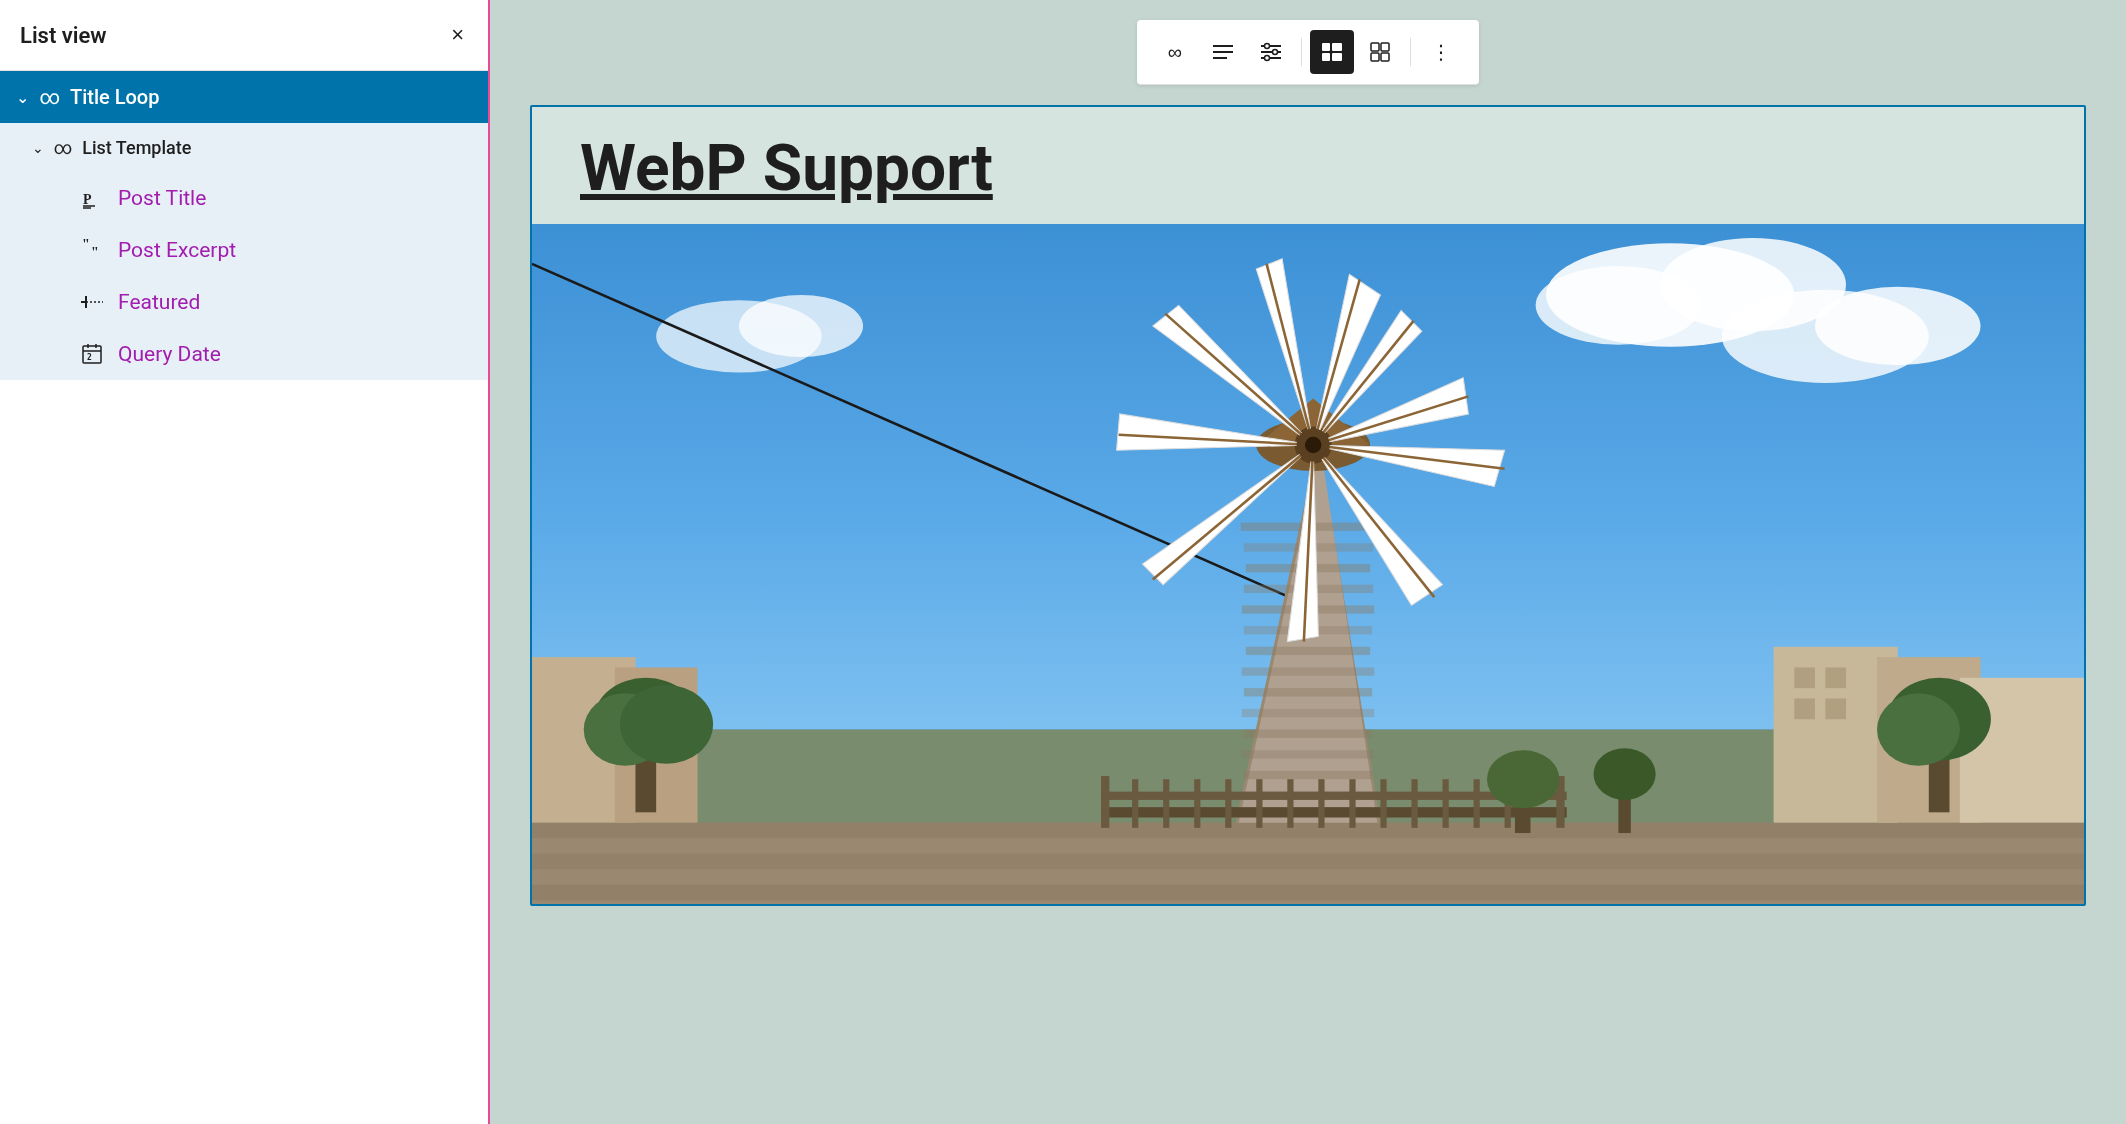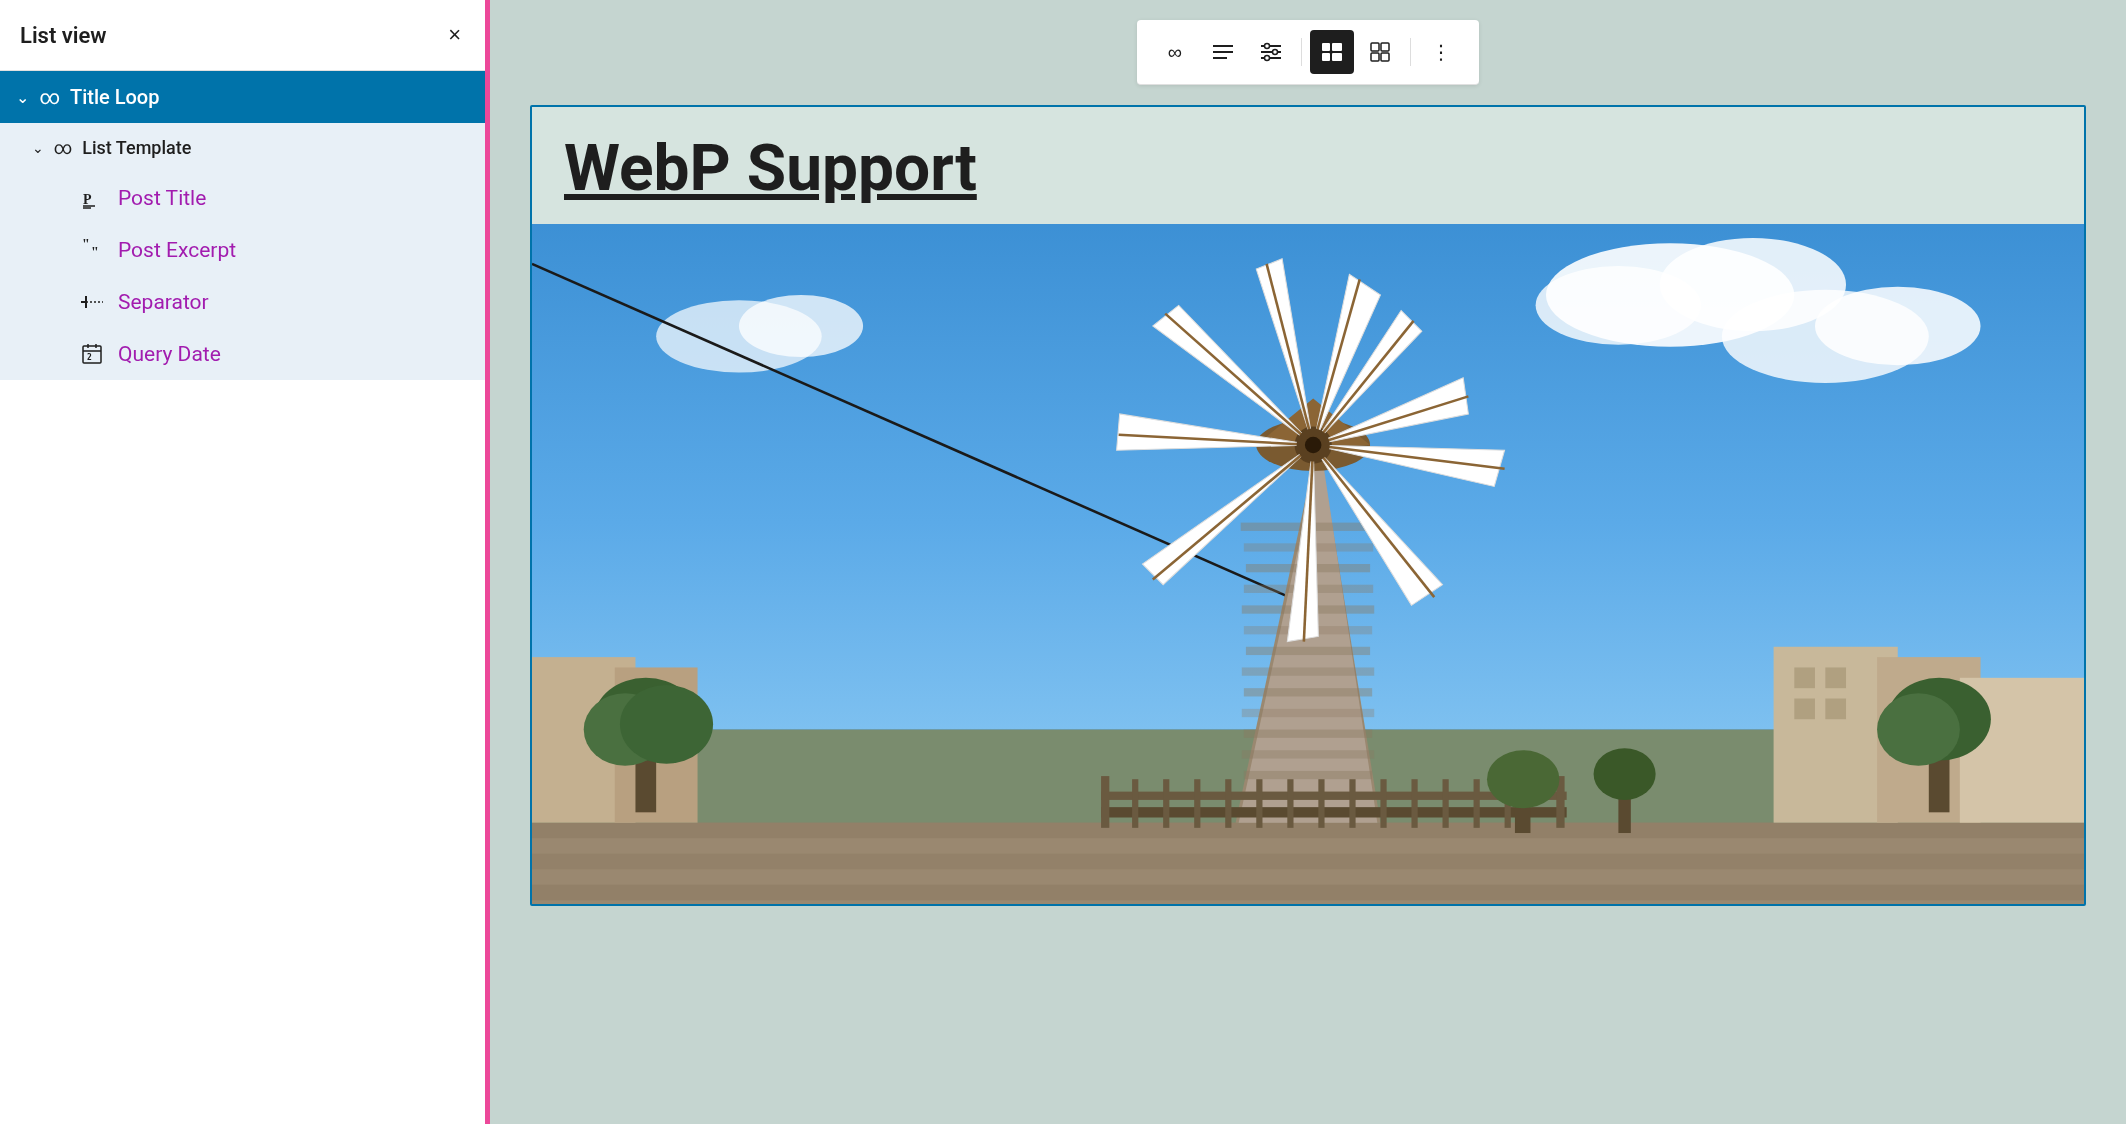--- a/index.html
+++ b/index.html
@@ -10,21 +10,21 @@
       height: 1124px;
       background: #f0f0f0;
       overflow: hidden;
     }
 
     
     .list-view-panel {
       width: 490px;
       height: 100%;
       background: #fff;
-      border-right: 5px solid #ec4899;
+      border-right: 2px solid #ec4899;
       display: flex;
       flex-direction: column;
       flex-shrink: 0;
     }
 
     .list-view-header {
       display: flex;
       align-items: center;
       justify-content: space-between;
       padding: 18px 20px;
@@ -201,21 +201,21 @@
       background: #d6e4df;
       border: 2px solid #0073aa;
       border-radius: 2px;
       overflow: hidden;
     }
 
     .post-title-heading {
       font-size: 64px;
       font-weight: 700;
       color: #1e1e1e;
-      padding: 24px 32px 16px 32px;
+      padding: 24px 32px 16px 48px;
       text-decoration: underline;
       background: #d6e4df;
       line-height: 1.2;
     }
 
     .post-image-container {
       width: 100%;
       height: 680px;
       background: #4a90b8;
       overflow: hidden;
@@ -276,21 +276,21 @@
       </div>
 
       <div class="tree-sub-item">
         <span class="sub-item-icon">
           <svg width="22" height="16" viewBox="0 0 22 16" fill="none" xmlns="http://www.w3.org/2000/svg">
             <line x1="0" y1="8" x2="5" y2="8" stroke="#1e1e1e" stroke-width="2"></line>
             <line x1="5" y1="2" x2="5" y2="14" stroke="#1e1e1e" stroke-width="2"></line>
             <line x1="5" y1="8" x2="22" y2="8" stroke="#1e1e1e" stroke-width="1.5" stroke-dasharray="2,2"></line>
           </svg>
         </span>
-        <span class="sub-item-label">Separator</span>
+        <span class="sub-item-label">Featured</span>
       </div>
 
       <div class="tree-sub-item">
         <span class="sub-item-icon">
           <svg width="20" height="20" viewBox="0 0 20 20" fill="none" xmlns="http://www.w3.org/2000/svg">
             <rect x="1" y="2" width="18" height="17" rx="1" stroke="#1e1e1e" stroke-width="1.5" fill="none"></rect>
             <line x1="1" y1="7" x2="19" y2="7" stroke="#1e1e1e" stroke-width="1.5"></line>
             <line x1="6" y1="0" x2="6" y2="4" stroke="#1e1e1e" stroke-width="1.5"></line>
             <line x1="14" y1="0" x2="14" y2="4" stroke="#1e1e1e" stroke-width="1.5"></line>
             <text x="5" y="16" font-size="8" font-weight="700" fill="#1e1e1e" font-family="monospace">2</text>

